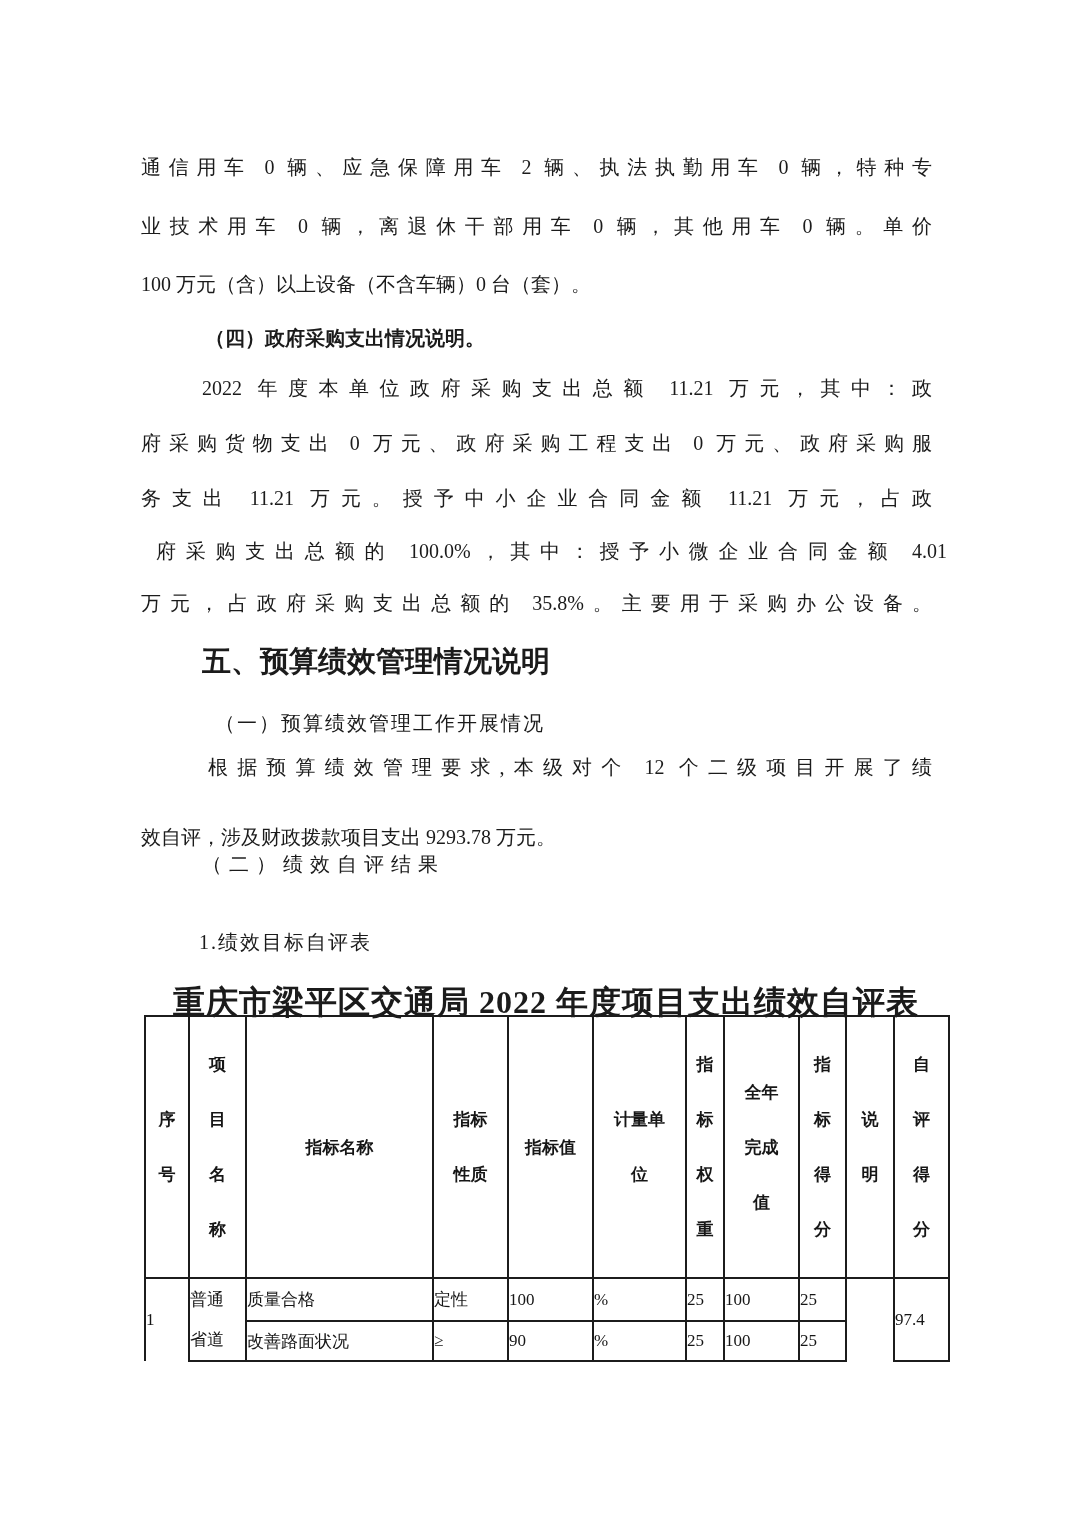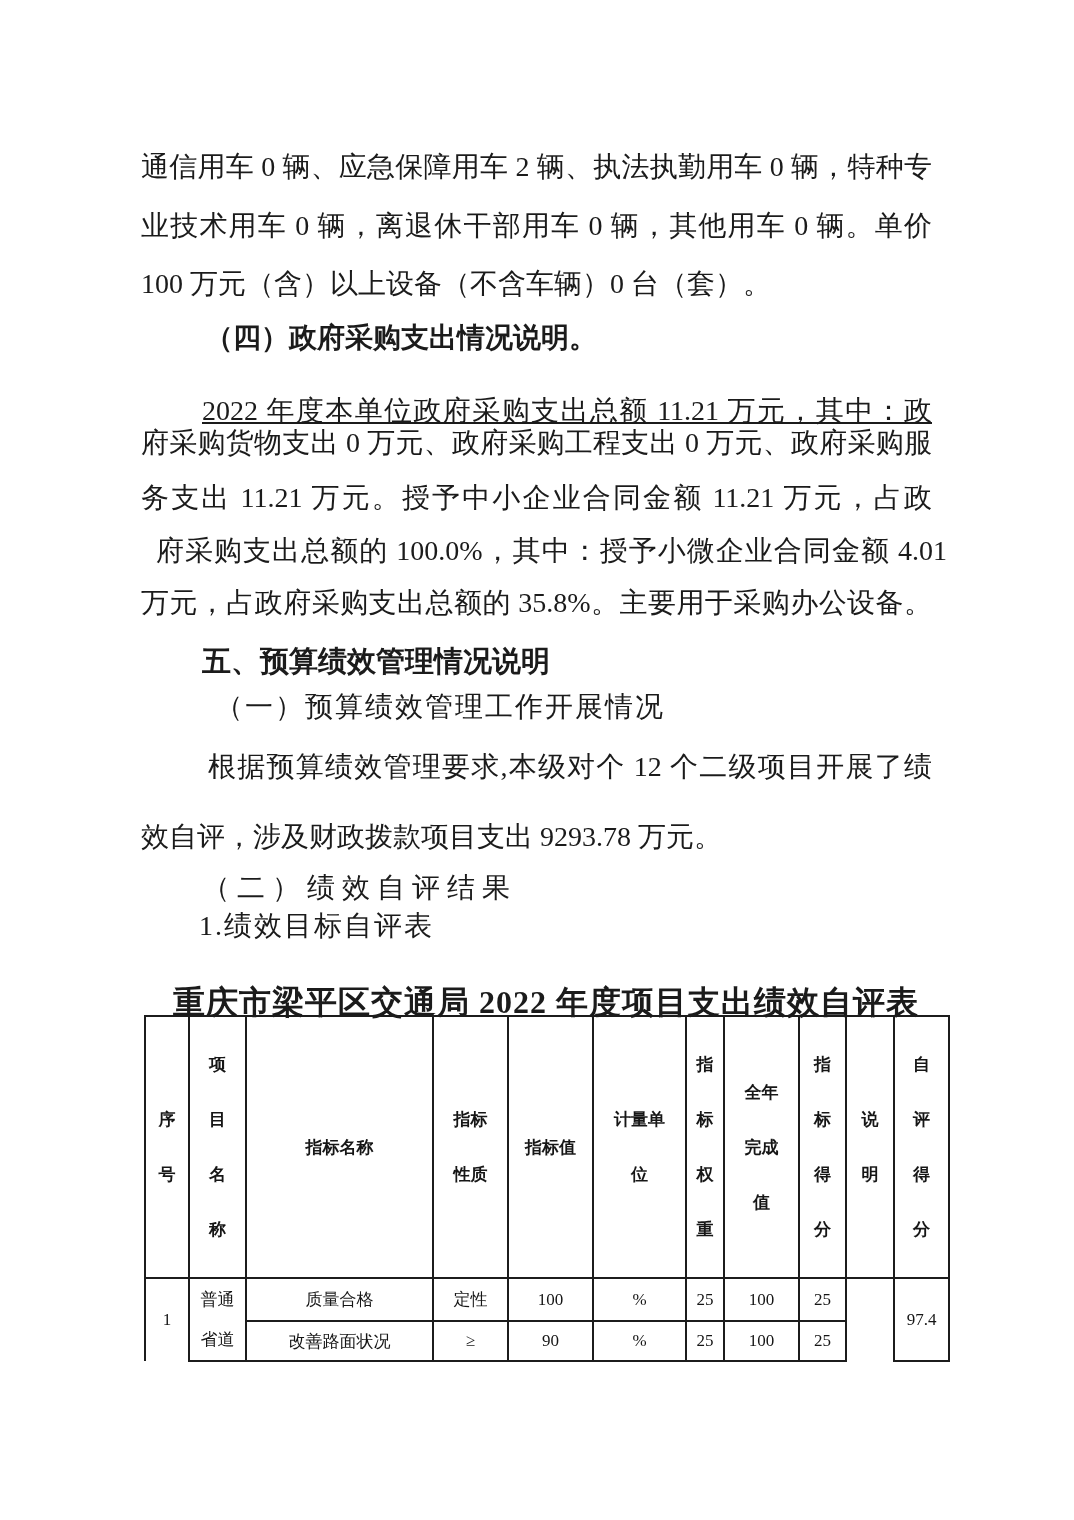--- a/index.html
+++ b/index.html
@@ -3,77 +3,77 @@
 <meta charset="utf-8">
 <style>
   html,body{margin:0;padding:0;}
   body{
     width:1074px;height:1520px;background:#ffffff;position:relative;
     font-family:"Liberation Serif","DejaVu Serif",serif;color:#1b1b1b;
     overflow:hidden;
   }
   .line{
     position:absolute;left:141px;width:791px;
-    font-size:28px;line-height:40px;white-space:nowrap;
+    font-size:20px;line-height:40px;white-space:nowrap;
   }
   .j{white-space:normal;text-align:justify;text-align-last:justify;}
   .kai-bold{font-weight:bold;}
   .hei{font-family:"Liberation Sans","DejaVu Sans",sans-serif;font-weight:bold;font-size:29px;}
-  .ls2{letter-spacing:2px;}
+  .ls2{letter-spacing:2px;margin-top:16px;}
   .ls7{letter-spacing:7px;}
   .doc-table-title{
     position:absolute;left:144px;top:961px;width:804px;text-align:center;
     font-size:32px;font-weight:bold;letter-spacing:1px;line-height:42px;margin-top:20px;
   }
   table.perf{
     position:absolute;left:144px;top:1015px;width:806px;
     border-collapse:collapse;table-layout:fixed;
   }
   table.perf th,table.perf td{
     border:2px solid #1c1c1c;padding:0;vertical-align:middle;
     color:#161616;overflow:hidden;
   }
   table.perf th{
     font-family:"Liberation Sans","DejaVu Sans",sans-serif;
     font-weight:600;font-size:17px;line-height:55px;
     white-space:pre-line;text-align:center;
   }
   table.perf td{
     font-family:"Liberation Serif","DejaVu Serif",serif;
-    font-size:17px;text-align:center;
+    font-size:17px;
   }
   tr.hdr{height:262px;}
   tr.r1{height:43px;}
   tr.r2{height:40px;padding-left:24px;}
   td.left{text-align:left;padding-left:12px;margin-top:32px;}
   td.pre{white-space:pre-line;line-height:40px;}
   .open-bottom{border-bottom:none !important;}
 </style>
 </head>
 <body>
 
 <div class="line j" style="top:147px;">通信用车 0 辆、应急保障用车 2 辆、执法执勤用车 0 辆，特种专</div>
 <div class="line j" style="top:206px;">业技术用车 0 辆，离退休干部用车 0 辆，其他用车 0 辆。单价</div>
 <div class="line" style="top:264px;">100 万元（含）以上设备（不含车辆）0 台（套）。</div>
 
 <div class="line kai-bold" style="top:318px;text-indent:64px;">（四）政府采购支出情况说明。</div>
 
-<div class="line j" style="top:391px;text-indent:61px;text-decoration:underline;">2022 年度本单位政府采购支出总额 11.21 万元，其中：政</div>
+<div class="line j" style="top:368px;text-indent:61px;">2022 年度本单位政府采购支出总额 11.21 万元，其中：政</div>
 <div class="line j" style="top:423px;">府采购货物支出 0 万元、政府采购工程支出 0 万元、政府采购服</div>
 <div class="line j" style="top:478px;">务支出 11.21 万元。授予中小企业合同金额 11.21 万元，占政</div>
 <div class="line j" style="top:531px;margin-left:15px;">府采购支出总额的 100.0%，其中：授予小微企业合同金额 4.01</div>
 <div class="line j" style="top:583px;">万元，占政府采购支出总额的 35.8%。主要用于采购办公设备。</div>
 
 <div class="line hei" style="top:641px;text-indent:61px;">五、预算绩效管理情况说明</div>
 <div class="line ls2" style="top:687px;text-indent:74px;">（一）预算绩效管理工作开展情况</div>
 
 <div class="line j" style="top:747px;text-indent:67px;">根据预算绩效管理要求,本级对个 12 个二级项目开展了绩</div>
 <div class="line" style="top:817px;">效自评，涉及财政拨款项目支出 9293.78 万元。</div>
 
-<div class="line ls7" style="top:868px;text-indent:61px;">（二）绩效自评结果</div>
+<div class="line ls7" style="top:844px;text-indent:61px;">（二）绩效自评结果</div>
 <div class="line ls2" style="top:906px;text-indent:58px;">1.绩效目标自评表</div>
 
 <div class="doc-table-title">重庆市梁平区交通局 2022 年度项目支出绩效自评表</div>
 
 <table class="perf">
   <colgroup>
     <col style="width:44px">
       <col style="width:57px">
       <col style="width:187px">
     <col style="width:75px">

